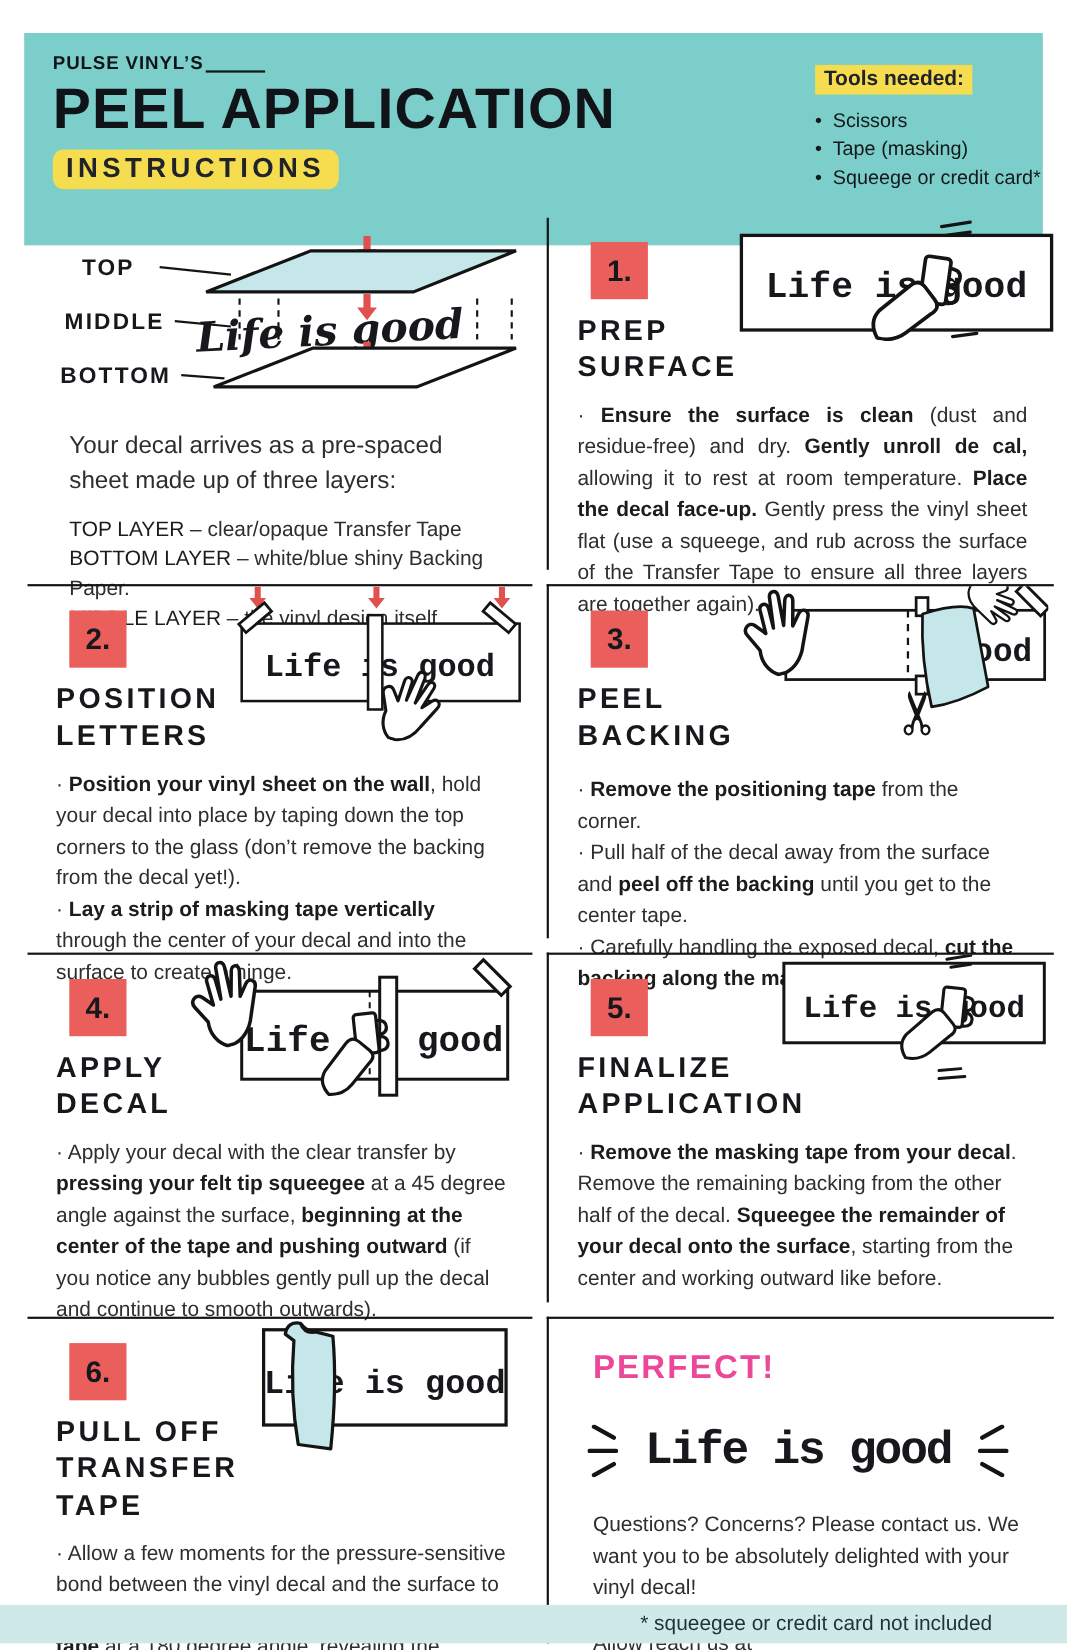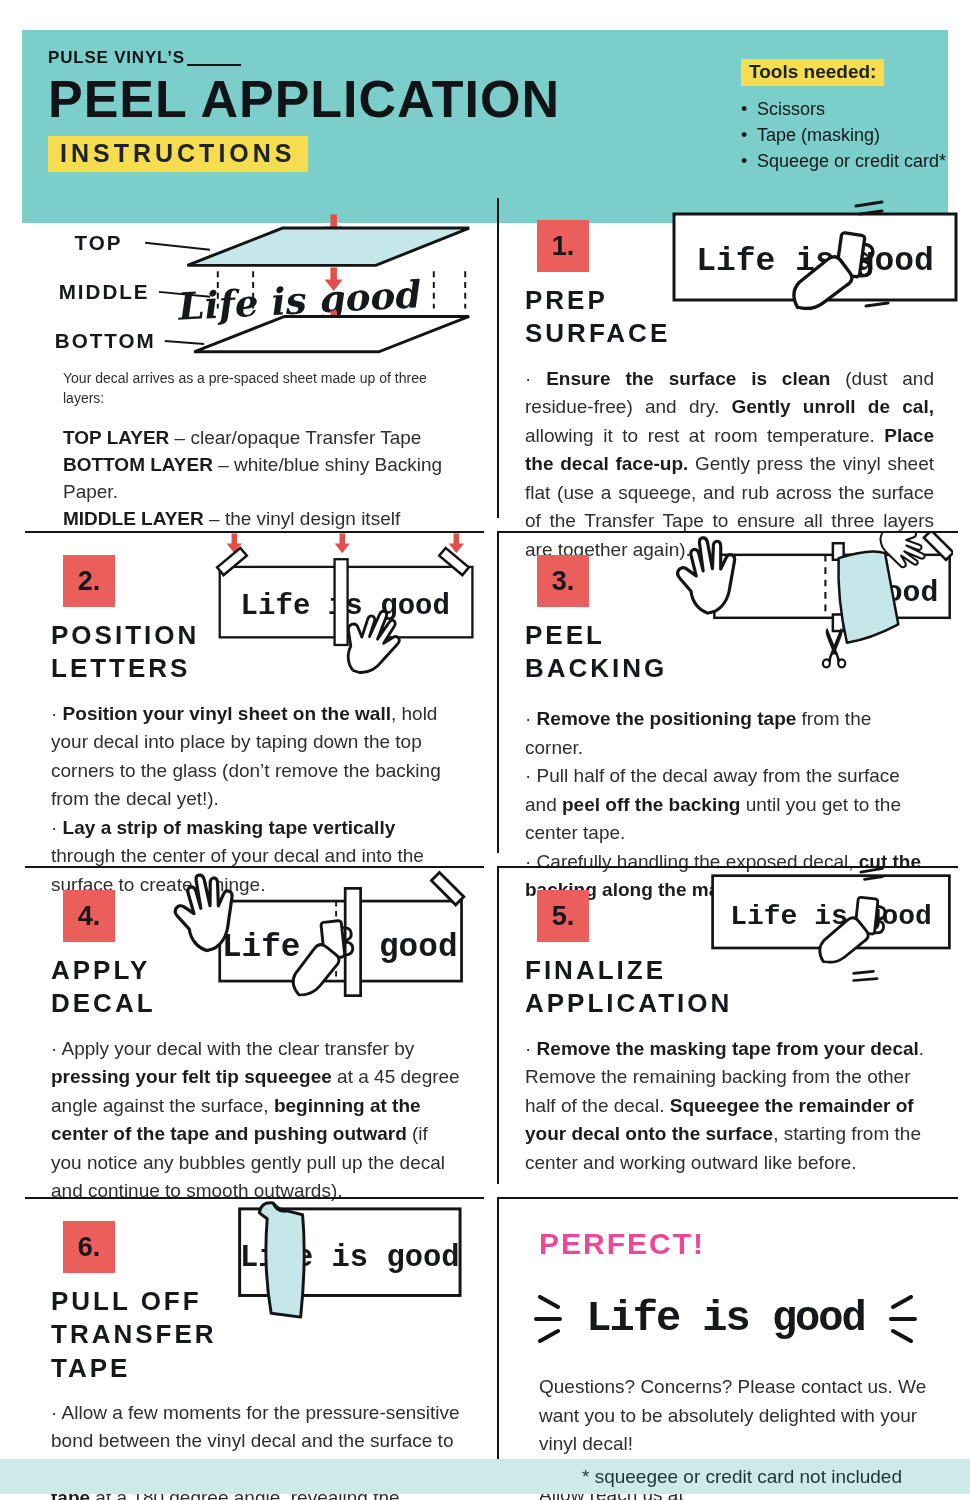--- a/index.html
+++ b/index.html
@@ -9,21 +9,21 @@
   *{margin:0;padding:0;box-sizing:border-box;}
   html,body{width:970px;height:1500px;background:#fff;overflow:hidden;}
   body{font-family:"Liberation Sans",sans-serif;color:var(--body);position:relative;}
 
   
   .hero{position:absolute;left:22px;top:30px;width:926px;height:193px;background:var(--teal);padding:18px 26px;}
   .brand-row{display:flex;align-items:flex-end;gap:2px;}
   .brand{font-size:17px;font-weight:bold;letter-spacing:.8px;color:#101418;}
   .brand-line{display:inline-block;width:54px;border-bottom:2px solid #101418;margin-bottom:2px;}
   .title{font-size:52px;font-weight:800;letter-spacing:1px;color:#101418;line-height:1.05;margin-top:4px;}
-  .subtitle{display:inline-block;background:var(--yellow);color:#20242a;font-size:25px;font-weight:bold;letter-spacing:4px;padding:3px 12px 4px;margin-top:9px;}
+  .subtitle{display:inline-block;background:var(--yellow);color:#20242a;font-size:25px;font-weight:bold;letter-spacing:4px;padding:3px 12px 4px;margin-top:9px;border-radius:10px;}
   .tools{position:absolute;left:683px;top:29px;width:230px;margin-left:36px;}
   .tools-label{display:inline-block;background:var(--yellow);font-size:19px;font-weight:bold;color:#20242a;padding:2px 8px 3px;}
   .tools-list{list-style:none;margin-top:10px;}
   .tools-list li{font-size:18px;color:#14181c;line-height:1.45;padding-left:16px;position:relative;}
   .tools-list li::before{content:"•";position:absolute;left:0;top:0;}
 
   
   .grid{position:absolute;left:25px;top:198px;width:920px;display:grid;grid-template-columns:459px 461px;grid-template-rows:320px 322px 318px 297px;gap:13px;}
   .cell{position:relative;padding:0 20px 0 14px;}
   .cell.rowline{border-top:2px solid var(--line);}
@@ -32,24 +32,24 @@
   .step-left{flex:0 0 auto;padding-left:10px;}
   .badge{display:inline-block;width:52px;height:52px;background:var(--red);color:#16181c;font-size:27px;font-weight:bold;text-align:center;line-height:52px;margin:22px 0 0 14px;}
   .step-title{font-size:26px;font-weight:800;letter-spacing:3px;color:#16181c;line-height:1.28;white-space:pre-line;margin:12px 0 0 2px;}
   .illus{flex:1 1 auto;display:flex;justify-content:flex-end;}
   .body{font-size:19px;line-height:1.5;color:var(--body);white-space:pre-line;margin:14px 4px 0 12px;}
   .body b{color:#1c1c1c;}
   .justify{text-align:justify;}
 
   
   .c-intro .diagram{margin:16px 0 0 6px;}
-  .c-intro .intro-p{font-size:14px;line-height:1.45;margin:8px 4px 0 24px;}
+  .c-intro .intro-p{font-size:22px;line-height:1.45;margin:28px 4px 0 24px;}
   .layer-list{margin:16px 4px 0 24px;}
   .layer-list .row{font-size:19px;line-height:1.42;}
-  .layer-list .lname{font-weight:bold;color:#1c1c1c;}
+  .layer-list .lname{font-weight:normal;color:#1c1c1c;}
 
   
   .c-perfect .perfect-title{font-size:30px;font-weight:800;letter-spacing:2px;color:#ec4899;margin:28px 0 0 26px;}
   .decal-line{display:flex;align-items:center;justify-content:center;gap:18px;margin-top:34px;}
   .decal-word{font-family:"Liberation Mono","DejaVu Sans Mono",monospace;font-weight:bold;font-size:42px;color:#16181c;letter-spacing:-2px;white-space:nowrap;}
   .c-perfect .body{margin:30px 10px 0 26px;}
   .c-perfect .body + .body{margin-top:22px;}
 
   
   .slab{font-family:"Liberation Mono","DejaVu Sans Mono",monospace;font-weight:bold;}

